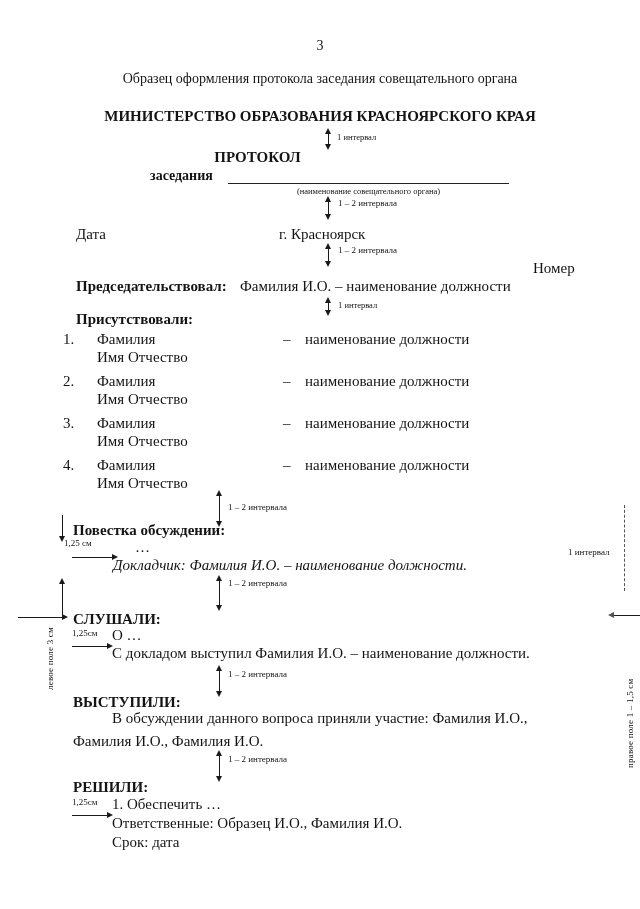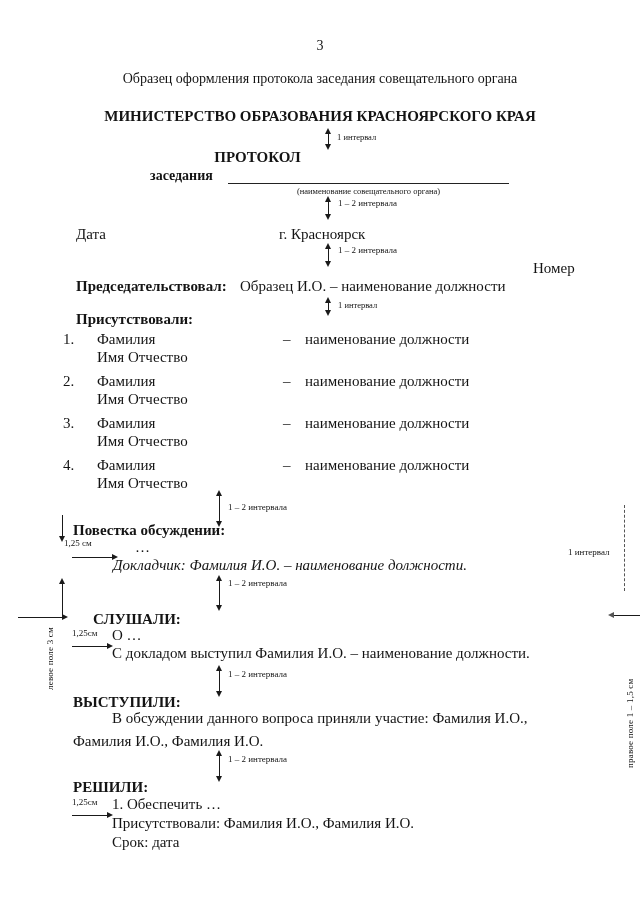--- a/index.html
+++ b/index.html
@@ -128,21 +128,21 @@
   <div class="txt f15" style="left:533px; top:240px;margin-top:20px;">Номер</div>
 
   <div>
     <div class="arrow-up" style="left:325px; top:243px;"></div>
     <div class="vline" style="left:328px; top:248px; height:14px;"></div>
     <div class="arrow-down" style="left:325px; top:261px;"></div>
     <div class="txt f9" style="left:338px; top:245px;">1 – 2 интервала</div>
   </div>
 
   <div class="txt f15 bold" style="left:76px; top:278px;">Председательствовал:</div>
-  <div class="txt f15" style="left:240px; top:278px;">Образец И.О. – наименование должности</div>
+  <div class="txt f15" style="left:240px; top:278px;">Фамилия И.О. – наименование должности</div>
 
   <div>
     <div class="arrow-up" style="left:325px; top:297px;"></div>
     <div class="vline" style="left:328px; top:302px; height:9px;"></div>
     <div class="arrow-down" style="left:325px; top:310px;"></div>
     <div class="txt f85" style="left:338px; top:300px;">1 интервал</div>
   </div>
 
   <div class="txt f15 bold" style="left:76px; top:311px;">Присутствовали:</div>
 
@@ -211,21 +211,21 @@
   <div>
     <div class="arrow-up" style="left:59px; top:578px;"></div>
     <div class="vline" style="left:62px; top:583px; height:32px;"></div>
   </div>
 
   <div>
     <div class="dashline" style="left:624px; top:505px; height:86px;"></div>
     <div class="txt f9" style="left:568px; top:547px;">1 интервал</div>
   </div>
 
-  <div class="txt f15 bold" style="left:73px; top:611px;margin-left:20px;">СЛУШАЛИ:</div>
+  <div class="txt f15 bold" style="left:73px; top:611px;">СЛУШАЛИ:</div>
 
   <div>
     <div class="hline" style="left:18px; top:617px; width:46px;"></div>
     <div class="arrow-right" style="left:62px; top:614px;"></div>
   </div>
 
   <div>
     <div class="arrow-left-open" style="left:608px; top:612px;"></div>
     <div class="hline" style="left:614px; top:615px; width:26px;"></div>
   </div>
@@ -259,20 +259,20 @@
 
   <div class="txt f15 bold" style="left:73px; top:779px;">РЕШИЛИ:</div>
 
   <div>
     <div class="txt f9" style="left:72px; top:797px;">1,25см</div>
     <div class="hline" style="left:72px; top:815px; width:36px;"></div>
     <div class="arrow-right" style="left:107px; top:812px;"></div>
   </div>
 
   <div class="txt f15" style="left:112px; top:796px;">1. Обеспечить …</div>
-  <div class="txt f15" style="left:112px; top:815px;">Присутствовали: Фамилия И.О., Фамилия И.О.</div>
+  <div class="txt f15" style="left:112px; top:815px;">Ответственные: Образец И.О., Фамилия И.О.</div>
   <div class="txt f15" style="left:112px; top:834px;">Срок: дата</div>
 
   <div class="vcap vcap-left" style="left:45px; top:690px;">левое поле 3 см</div>
 
   <div class="vcap vcap-right" style="left:625px; top:768px;">правое поле 1 – 1,5 см</div>
 
 </div>
 
 </body></html>

